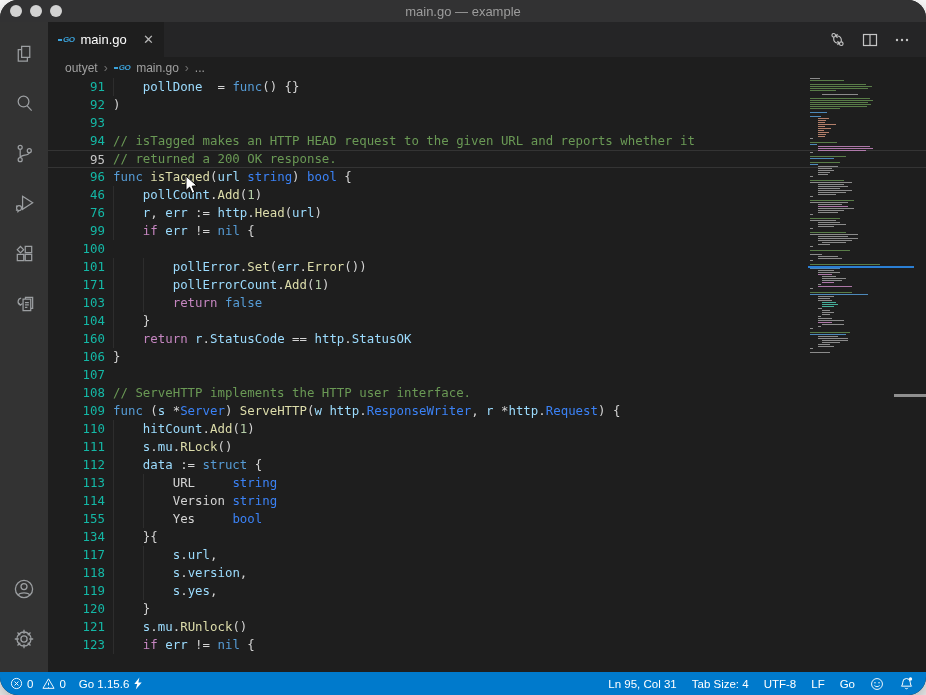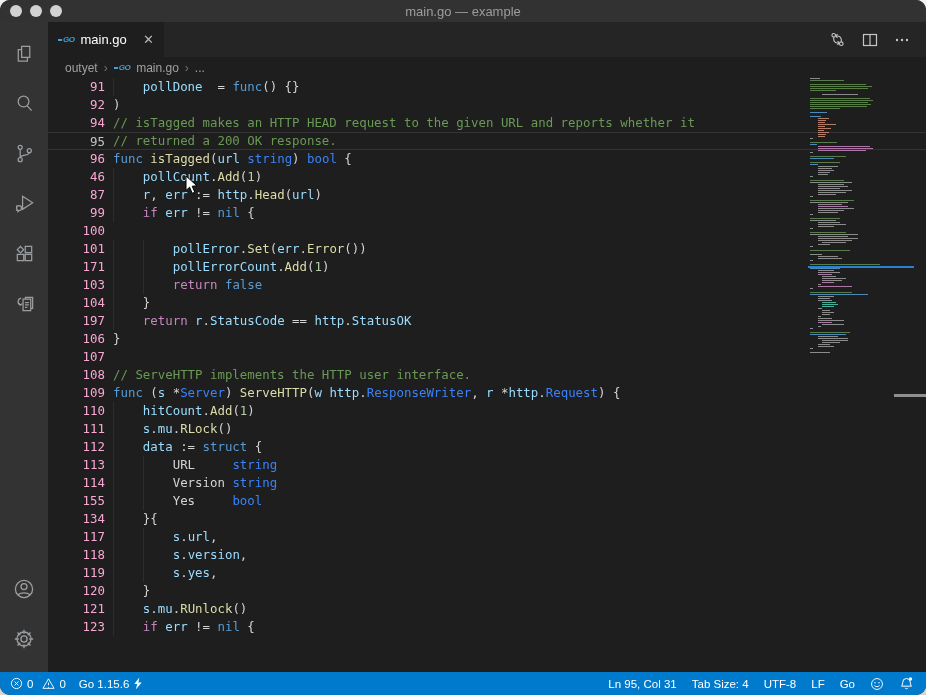--- a/index.html
+++ b/index.html
@@ -1,18 +1,18 @@
 <!DOCTYPE html>
 <html><head>
 <meta charset="utf-8">
 <style>
   * { margin:0; padding:0; box-sizing:border-box; }
   body { background:#ffffff; font-family:"Liberation Sans", sans-serif; }
   .window { width:926px; height:695px; position:relative; background:#1e1e1e;
-            border-radius:10px; overflow:hidden; box-shadow:0 10px 30px rgba(0,0,0,.4); }
+            border-radius:18px; overflow:hidden; box-shadow:0 10px 30px rgba(0,0,0,.4); }
 
   
   .titlebar { height:22px; background:#323233; position:relative; display:flex; align-items:center; }
   .lights { position:absolute; left:10px; top:5px; display:flex; gap:8px; }
   .light { width:12px; height:12px; border-radius:50%; background:#d2d2d2; border:none; }
   .title { width:100%; text-align:center; font-size:13px; color:#9d9d9d; }
 
   .main { display:flex; height:650px; }
 
   
@@ -36,21 +36,21 @@
 
   
   .breadcrumbs { height:21px; background:#1e1e1e; display:flex; align-items:center; padding-left:17px;
                  gap:6px; font-size:12px; color:#a0a0a0; }
   .crumb-sep { color:#6f6f6f; font-size:12px; }
 
   
   .editorarea { position:relative; flex:1; overflow:hidden; background:#1e1e1e; }
   .line { position:relative; height:18px; }
   .line.cur { border-top:1px solid rgba(255,255,255,.10); border-bottom:1px solid rgba(255,255,255,.10); }
-  .ln { position:absolute; left:0; width:57px; text-align:right; color:#f9a8d4;
+  .ln { position:absolute; left:0; width:57px; text-align:right; color:#14b8a6;
         font:12.4px/18px "DejaVu Sans Mono", monospace; }
   .cur .ln { color:#c6c6c6; }
   .code { position:absolute; left:65px; top:0; font:12.4px/18px "DejaVu Sans Mono", monospace;
           white-space:pre; color:#d4d4d4; }
   .cur .code { line-height:16px; }
   .guide { position:absolute; top:0; width:1px; height:18px; background:rgba(255,255,255,.07); }
   .tk-k { color:#569cd6; } .tk-c { color:#c586c0; } .tk-t { color:#3b82f6; }
   .tk-f { color:#dcdcaa; } .tk-v { color:#9cdcfe; } .tk-p { color:#d4d4d4; }
   .tk-m { color:#6a9955; } .tk-n { color:#b5cea8; }
 
@@ -187,37 +187,41 @@
         <div>
             <div class="line">
               <div class="ln">91</div>
               <div class="code"><span class="guide" style="left: 0ch;"></span><span>    </span><span class="tk-v">pollDone</span><span class="tk-p">  = </span><span class="tk-k">func</span><span class="tk-p">() {}</span></div>
             </div>
             <div class="line">
               <div class="ln">92</div>
               <div class="code"><span></span><span class="tk-p">)</span></div>
             </div>
             <div class="line">
+              <div class="ln">93</div>
+              <div class="code"><span></span></div>
+            </div>
+            <div class="line">
               <div class="ln">94</div>
               <div class="code"><span></span><span class="tk-m">// isTagged makes an HTTP HEAD request to the given URL and reports whether it</span></div>
             </div>
             <div class="line cur">
               <div class="ln">95</div>
               <div class="code"><span></span><span class="tk-m">// returned a 200 OK response.</span></div>
             </div>
             <div class="line">
               <div class="ln">96</div>
               <div class="code"><span></span><span class="tk-k">func</span><span class="tk-p"> </span><span class="tk-f">isTagged</span><span class="tk-p">(</span><span class="tk-v">url</span><span class="tk-p"> </span><span class="tk-t">string</span><span class="tk-p">) </span><span class="tk-t">bool</span><span class="tk-p"> {</span></div>
             </div>
             <div class="line">
               <div class="ln">46</div>
               <div class="code"><span class="guide" style="left: 0ch;"></span><span>    </span><span class="tk-v">pollCount</span><span class="tk-p">.</span><span class="tk-f">Add</span><span class="tk-p">(</span><span class="tk-n">1</span><span class="tk-p">)</span></div>
             </div>
             <div class="line">
-              <div class="ln">87</div>
+              <div class="ln">76</div>
               <div class="code"><span class="guide" style="left: 0ch;"></span><span>    </span><span class="tk-v">r</span><span class="tk-p">, </span><span class="tk-v">err</span><span class="tk-p"> := </span><span class="tk-v">http</span><span class="tk-p">.</span><span class="tk-f">Head</span><span class="tk-p">(</span><span class="tk-v">url</span><span class="tk-p">)</span></div>
             </div>
             <div class="line">
               <div class="ln">99</div>
               <div class="code"><span class="guide" style="left: 0ch;"></span><span>    </span><span class="tk-c">if</span><span class="tk-p"> </span><span class="tk-v">err</span><span class="tk-p"> != </span><span class="tk-k">nil</span><span class="tk-p"> {</span></div>
             </div>
             <div class="line">
               <div class="ln">100</div>
             </div>
             <div class="line">
@@ -230,21 +234,21 @@
             </div>
             <div class="line">
               <div class="ln">103</div>
               <div class="code"><span class="guide" style="left: 0ch;"></span><span class="guide" style="left: 4ch;"></span><span>        </span><span class="tk-c">return</span><span class="tk-p"> </span><span class="tk-k">false</span></div>
             </div>
             <div class="line">
               <div class="ln">104</div>
               <div class="code"><span class="guide" style="left: 0ch;"></span><span>    </span><span class="tk-p">}</span></div>
             </div>
             <div class="line">
-              <div class="ln">197</div>
+              <div class="ln">160</div>
               <div class="code"><span class="guide" style="left: 0ch;"></span><span>    </span><span class="tk-c">return</span><span class="tk-p"> </span><span class="tk-v">r</span><span class="tk-p">.</span><span class="tk-v">StatusCode</span><span class="tk-p"> == </span><span class="tk-v">http</span><span class="tk-p">.</span><span class="tk-v">StatusOK</span></div>
             </div>
             <div class="line">
               <div class="ln">106</div>
               <div class="code"><span></span><span class="tk-p">}</span></div>
             </div>
             <div class="line">
               <div class="ln">107</div>
               <div class="code"><span></span></div>
             </div>

